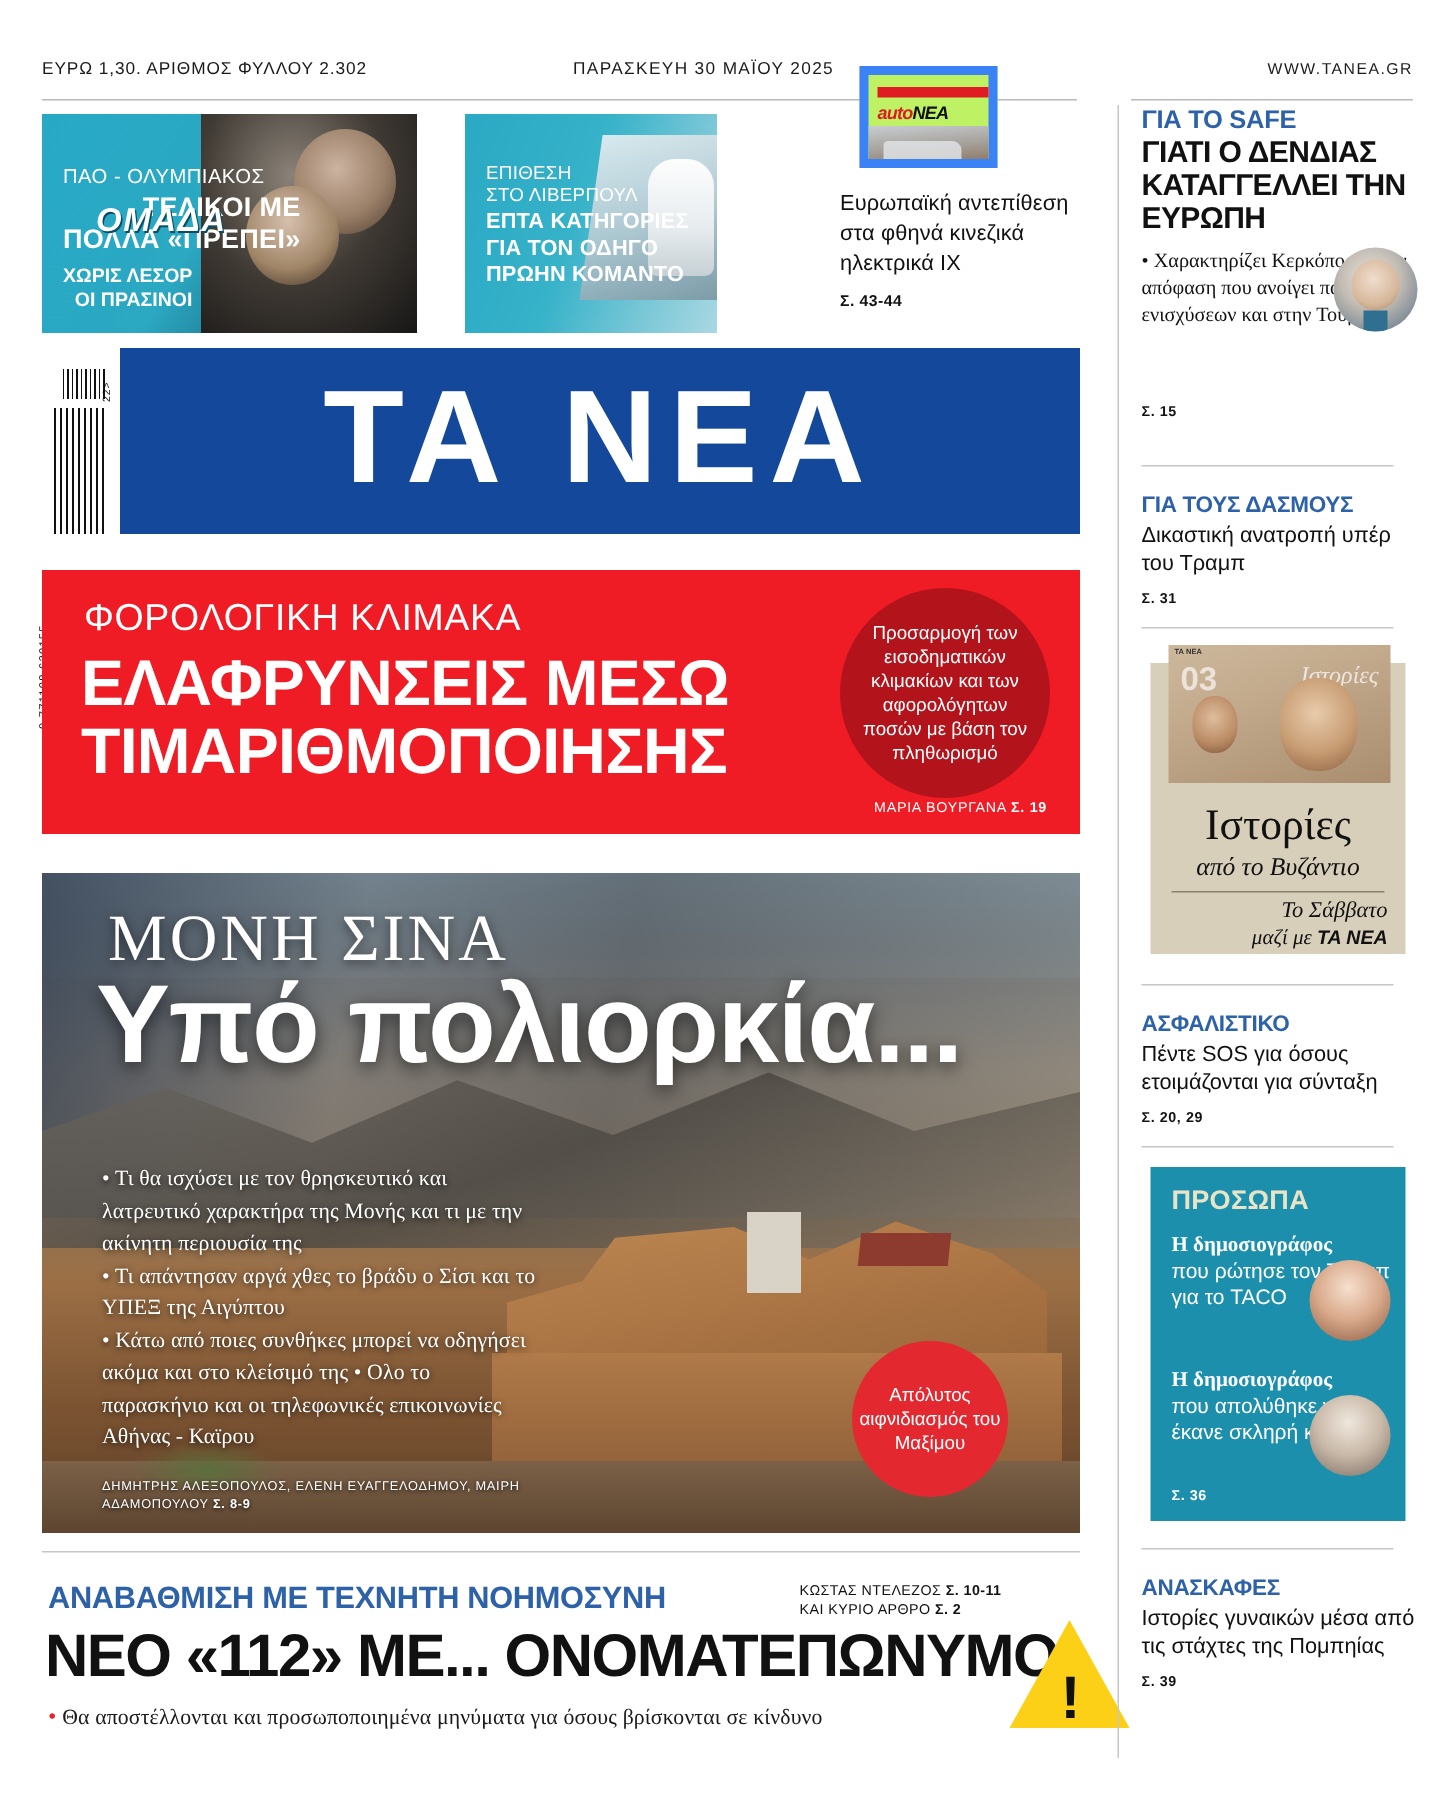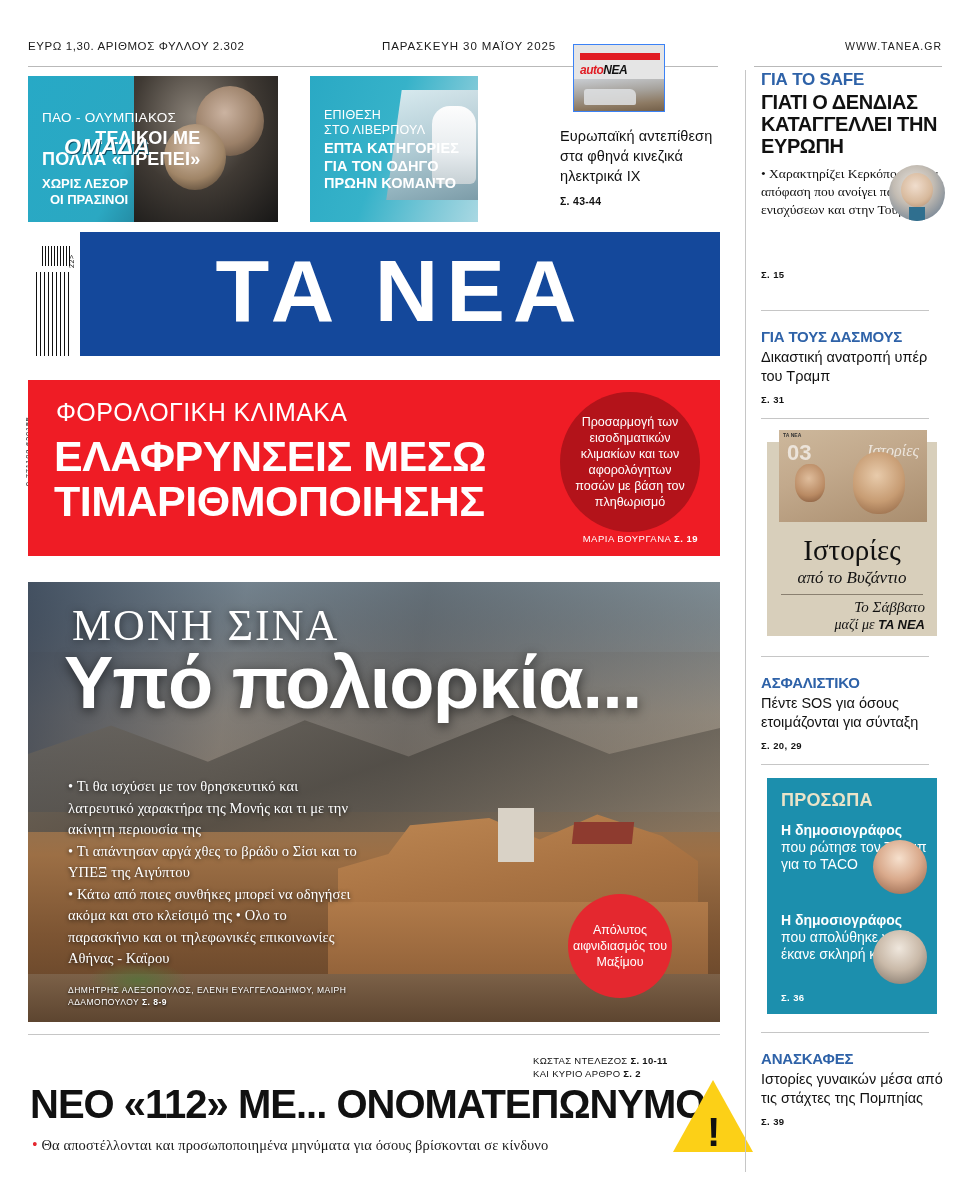--- a/index.html
+++ b/index.html
@@ -31,21 +31,21 @@
   .topline {
     position:absolute; left:28px; top:66px; width:690px; height:1px; background:#b9b9b9;
   }
   .topline-r {
     position:absolute; left:754px; top:66px; width:188px; height:1px; background:#b9b9b9;
   }
 
   
   .autonea {
     position:absolute; left:573px; top:44px; width:92px; height:68px;
-    background:#e5e5e5; border:1px solid #3b82f6; overflow:hidden;
+    background:#bef264; border:6px solid #3b82f6; overflow:hidden;
   }
   .autonea .an-strip { position:absolute; left:6px; top:8px; width:80px; height:7px; background:#e11b22; }
   .autonea .an-logo {
     position:absolute; left:6px; top:18px; width:80px; height:15px;
     font-size:12px; font-weight:700; font-style:italic; letter-spacing:-0.5px; line-height:15px;
   }
   .autonea .an-logo .a { color:#e11b22; }
   .autonea .an-logo .n { color:#111; }
   .autonea .an-pic {
     position:absolute; left:0; top:34px; width:92px; height:34px;
@@ -327,21 +327,21 @@
   .byz .t4 b { font-family:"Liberation Sans", sans-serif; font-weight:700; font-size:13px; }
 
   
   .prosopa {
     position:absolute; left:22px; width:170px; height:236px;
     background:#1c8fad; color:#fff; overflow:hidden;
   }
   .prosopa .hdr { position:absolute; left:14px; top:12px; font-size:18px; font-weight:700;
     color:#e9e3c8; letter-spacing:.2px; }
   .prosopa .itm { position:absolute; left:14px; width:150px; }
-  .prosopa .b1 { font-size:14px; font-weight:700; line-height:17px; }
+  .prosopa .b1 { font-size:14px; font-weight:700; line-height:17px;font-family:Liberation Serif, serif; }
   .prosopa .b2 { font-size:14px; line-height:17px; }
   .prosopa .av {
     position:absolute; width:54px; height:54px; border-radius:50%; overflow:hidden;
   }
   .prosopa .av1 { right:10px; top:62px;
     background:radial-gradient(circle at 48% 34%, #f6e0cd 0%, #d9a98b 48%, #8a5a41 100%); }
   .prosopa .av2 { right:10px; top:152px;
     background:radial-gradient(circle at 48% 34%, #efe7dd 0%, #c9b9a8 48%, #756a60 100%); }
   .prosopa .pg { position:absolute; left:14px; top:206px; font-size:9.5px; font-weight:700; color:#fff; }
 </style>
@@ -437,20 +437,21 @@
     </div>
     <div class="ms-byline">
       <span>ΔΗΜΗΤΡΗΣ ΑΛΕΞΟΠΟΥΛΟΣ, ΕΛΕΝΗ ΕΥΑΓΓΕΛΟΔΗΜΟΥ, ΜΑΙΡΗ ΑΔΑΜΟΠΟΥΛΟΥ</span>
       <b>Σ. 8-9</b>
     </div>
     <div class="ms-circle">Απόλυτος αιφνιδιασμός του Μαξίμου</div>
   </div>
 
   <div class="bottom">
     <div class="bt-line"></div>
+    <div class="bt-kicker">ΑΝΑΒΑΘΜΙΣΗ ΜΕ ΤΕΧΝΗΤΗ ΝΟΗΜΟΣΥΝΗ</div>
     <div class="bt-title">ΝΕΟ «112» ΜΕ... ΟΝΟΜΑΤΕΠΩΝΥΜΟ</div>
     <div class="bt-sub">
       <span class="dot">•</span>
       <span>Θα αποστέλλονται και προσωποποιημένα μηνύματα για όσους βρίσκονται σε κίνδυνο</span>
     </div>
     <div class="bt-ref">
       <span>ΚΩΣΤΑΣ ΝΤΕΛΕΖΟΣ</span>
       <b>Σ. 10-11</b><br>
       <span>ΚΑΙ ΚΥΡΙΟ ΑΡΘΡΟ</span>
       <b>Σ. 2</b>

